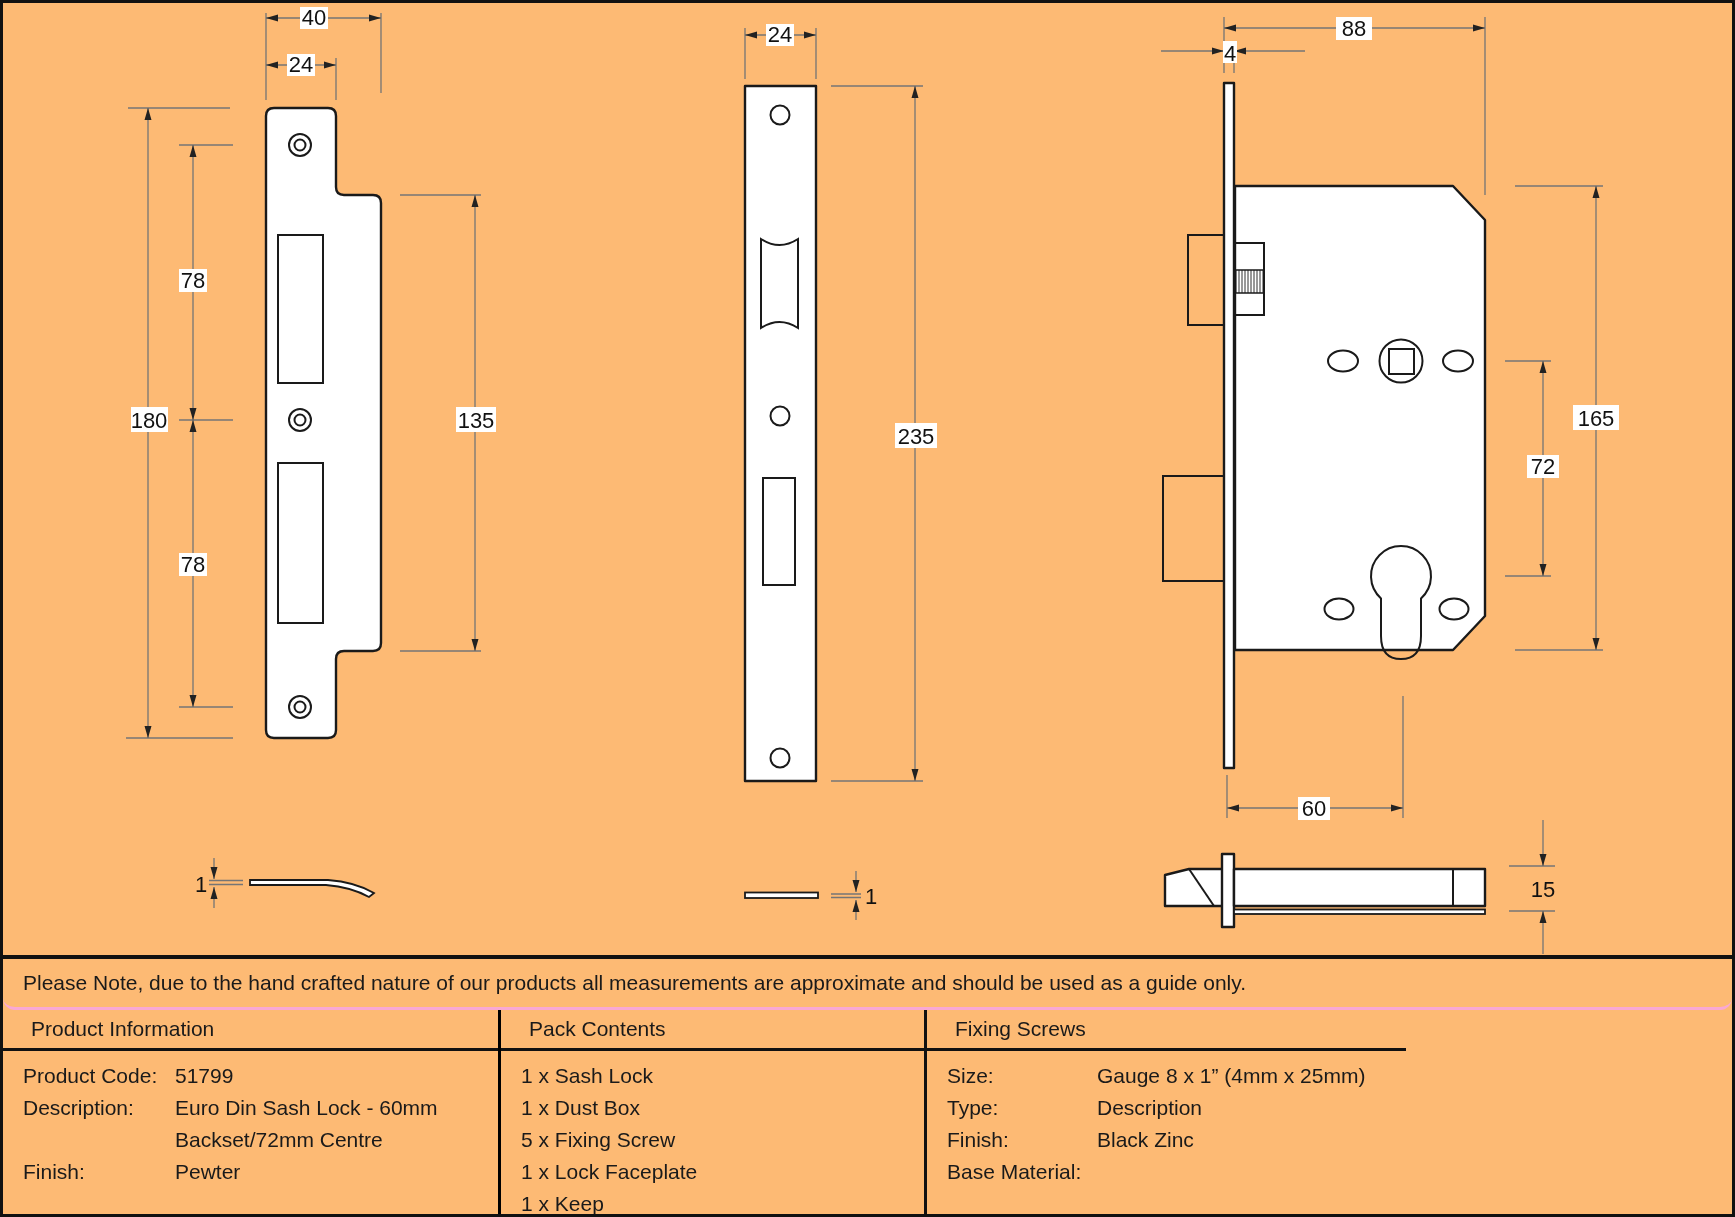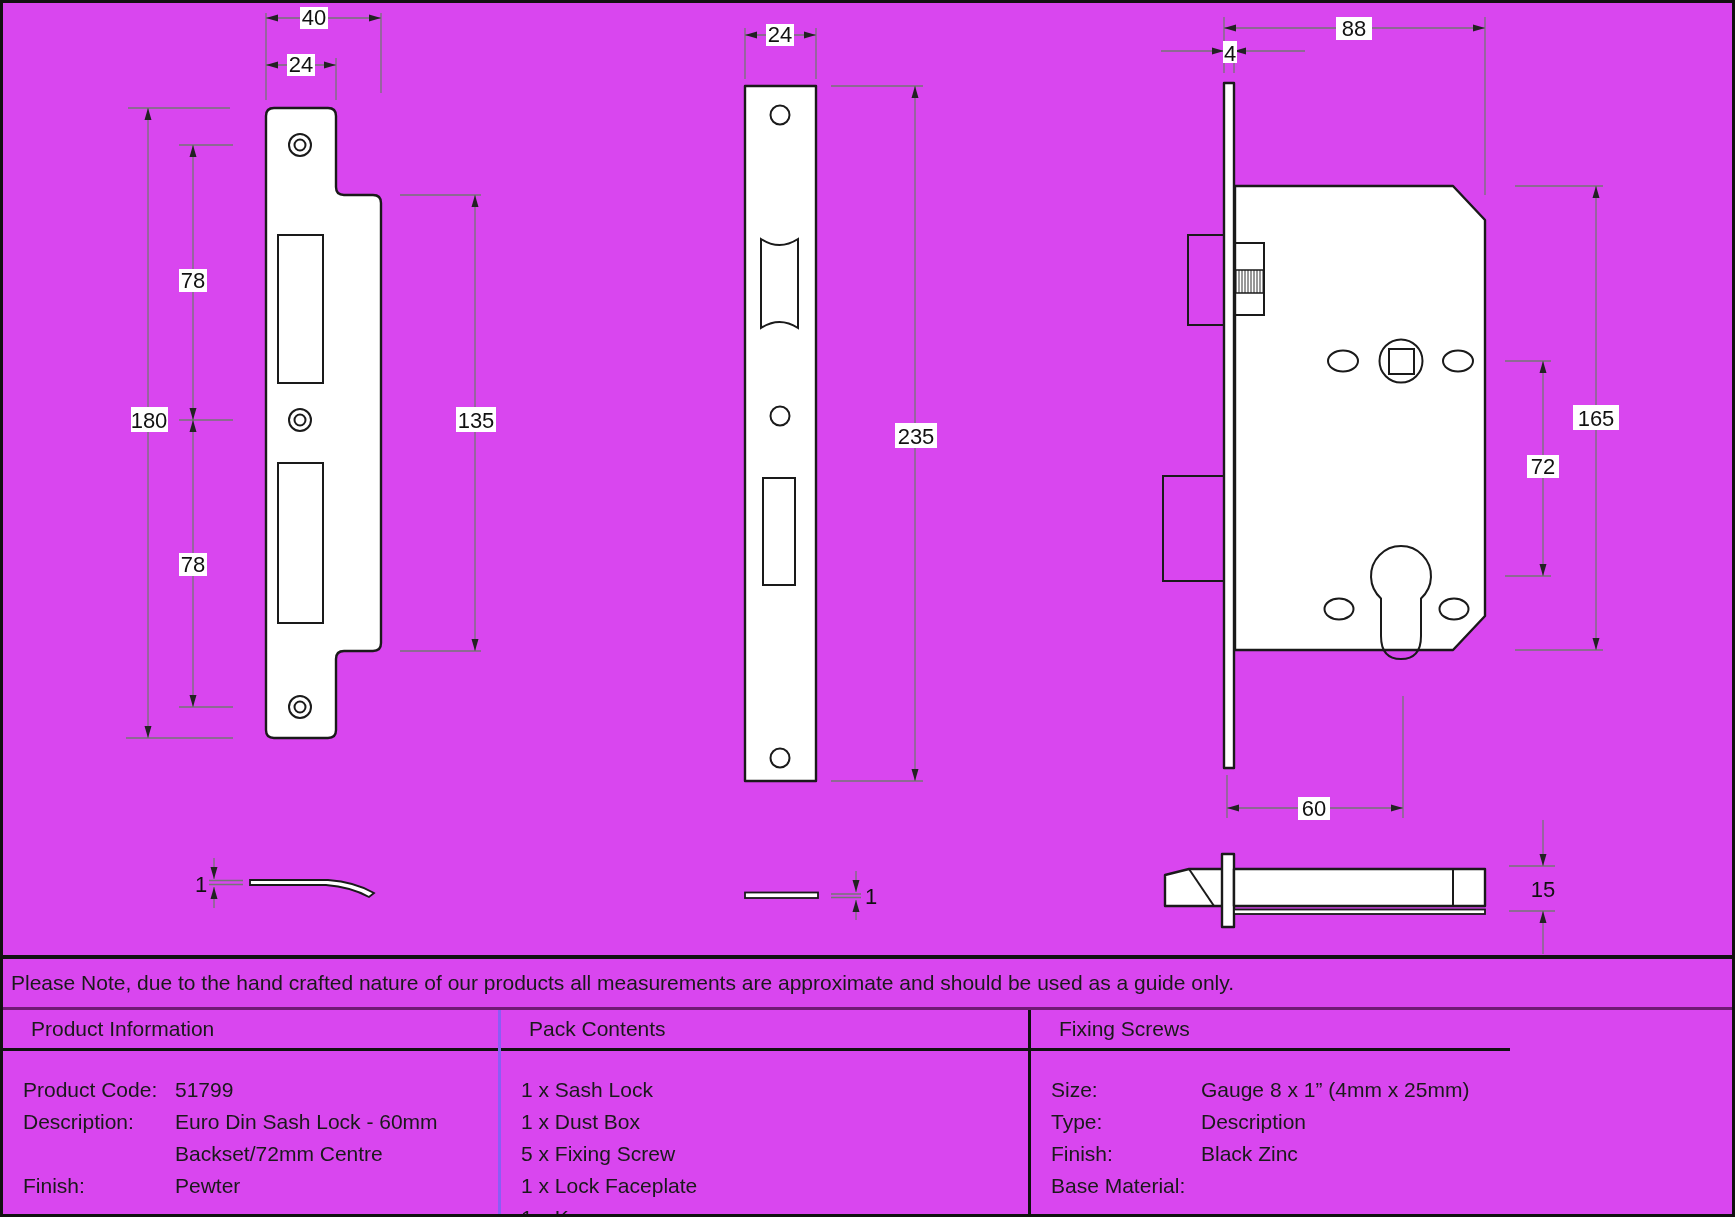--- a/index.html
+++ b/index.html
@@ -1,38 +1,38 @@
 <!DOCTYPE html>
 <html><head>
 <meta charset="utf-8">
 <style>
   html,body{margin:0;padding:0;background:#e8e8e8;}
   .page{
-    position:relative;width:1735px;height:1217px;background:#d946ef;
+    position:relative;width:1735px;height:1217px;background:#fdba74;
     box-sizing:border-box;border:3px solid #111;overflow:hidden;
     font-family:"Liberation Sans",sans-serif;color:#1a1a1a;
   }
   svg text{font-family:"Liberation Sans",sans-serif;}
   .lbl{font-size:22px;fill:#111;text-anchor:middle;}
   .ol{fill:#fff;stroke:#1a1a1a;stroke-width:2.4;stroke-linejoin:round;}
   .ft{fill:none;stroke:#1a1a1a;stroke-width:2;}
   .thin{fill:#fff;stroke:#1a1a1a;stroke-width:1.8;}
   .dm{fill:none;stroke:#757575;stroke-width:1.3;}
   .bg{fill:#fff;}
   
   .bottom{position:absolute;left:0;top:952px;width:1729px;height:259px;border-top:4px solid #111;box-sizing:border-box;}
-  .note{height:51px;border-bottom:3px solid #701a75;display:flex;align-items:center;padding-left:8px;font-size:21px;box-sizing:border-box;}
+  .note{height:51px;border-bottom:3px solid #f9a8d4;display:flex;align-items:center;padding-left:20px;font-size:21px;box-sizing:border-box;border-radius:12px;}
   .tbl{display:flex;height:205px;}
   .col{box-sizing:border-box;height:100%;}
   .col1{width:495px;}
-  .col2{width:530px;border-left:3px solid #8b5cf6;}
+  .col2{width:426px;border-left:3px solid #000000;}
   .col3{width:482px;border-left:3px solid #111;}
   .colLogo{flex:1;border-left:3px solid #111;display:flex;align-items:center;justify-content:center;}
   .col-h{height:41px;border-bottom:3px solid #111;display:flex;align-items:center;padding-left:28px;font-size:21px;box-sizing:border-box;}
-  .col-b{padding:23px 0 0 20px;font-size:21px;line-height:32px;}
+  .col-b{padding:9px 0 0 20px;font-size:21px;line-height:32px;}
   .row{display:flex;}
   .lab{flex:0 0 152px;}
   .lab3{flex:0 0 150px;}
   .val{flex:1;}
 </style>
 </head>
 <body>
 
 <div class="page">
 

